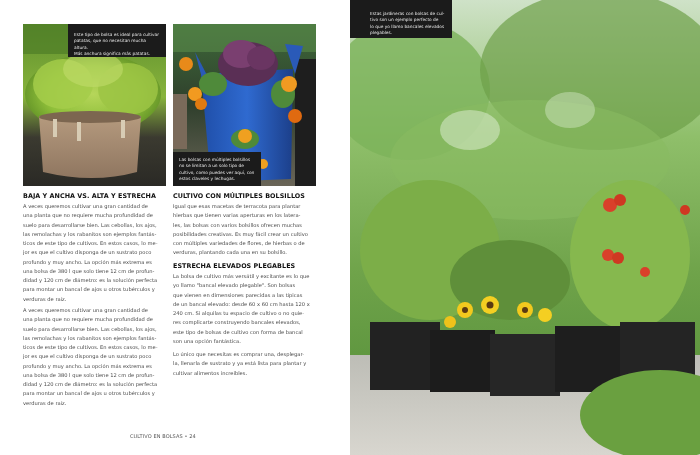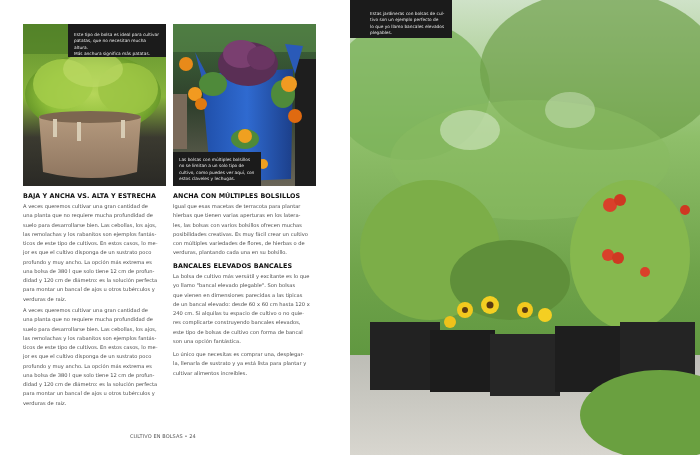--- a/index.html
+++ b/index.html
@@ -156,33 +156,33 @@
       <span class="line">jor es que el cultivo disponga de un sustrato poco</span>
       <span class="line">profundo y muy ancho. La opción más extrema es</span>
       <span class="line">una bolsa de 380 l que solo tiene 12 cm de profun-</span>
       <span class="line">didad y 120 cm de diámetro: es la solución perfecta</span>
       <span class="line">para montar un bancal de ajos u otros tubérculos y</span>
       <span class="line">verduras de raíz.</span>
     </div>
   </div>
 
   <div class="block-c">
-    <div class="section-title">ANCHA CON MÚLTIPLES BOLSILLOS</div>
+    <div class="section-title">CULTIVO CON MÚLTIPLES BOLSILLOS</div>
     <div class="body-text">
       <span class="line">Igual que esas macetas de terracota para plantar</span>
       <span class="line">hierbas que tienen varias aperturas en los latera-</span>
       <span class="line">les, las bolsas con varios bolsillos ofrecen muchas</span>
       <span class="line">posibilidades creativas. Es muy fácil crear un cultivo</span>
       <span class="line">con múltiples variedades de flores, de hierbas  o de</span>
       <span class="line">verduras, plantando cada una en su bolsillo.</span>
     </div>
   </div>
 
   <div class="block-d">
-    <div class="section-title">BANCALES ELEVADOS BANCALES</div>
+    <div class="section-title">ESTRECHA ELEVADOS PLEGABLES</div>
     <div class="body-text">
       <span class="line">La bolsa de cultivo más versátil y excitante es lo que</span>
       <span class="line">yo llamo "bancal elevado plegable". Son bolsas</span>
       <span class="line">que vienen en dimensiones parecidas a las típicas</span>
       <span class="line">de un bancal elevado: desde 60 x 60 cm hasta 120 x</span>
       <span class="line">240 cm. Si alquilas tu espacio de cultivo o no quie-</span>
       <span class="line">res complicarte construyendo bancales elevados,</span>
       <span class="line">este tipo de bolsas de cultivo con forma de bancal</span>
       <span class="line">son una opción fantástica.</span>
     </div>

